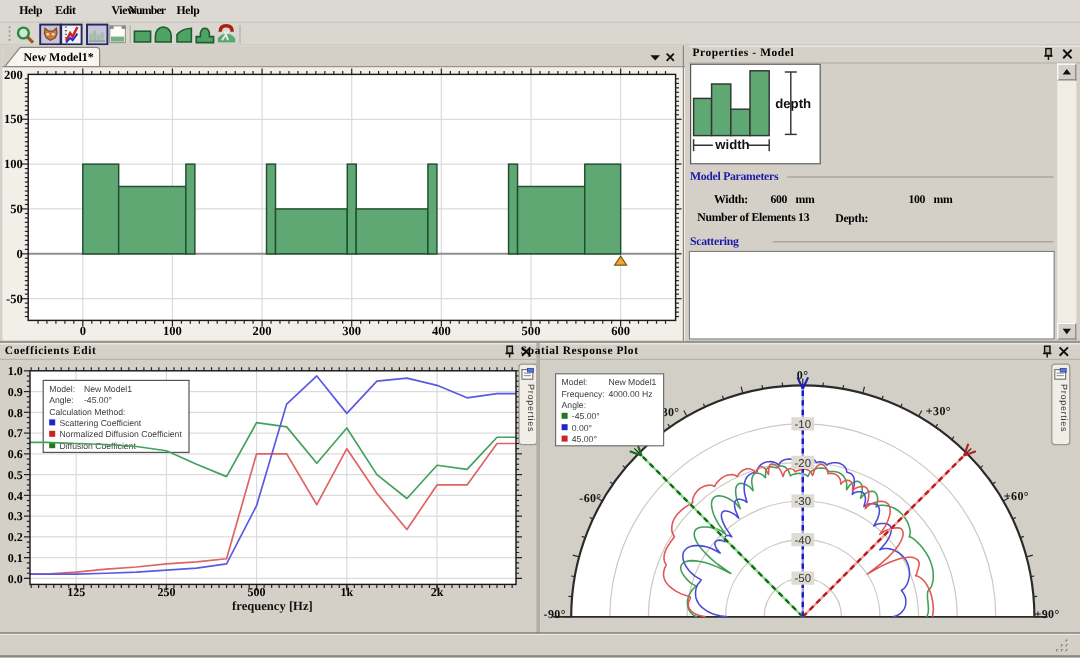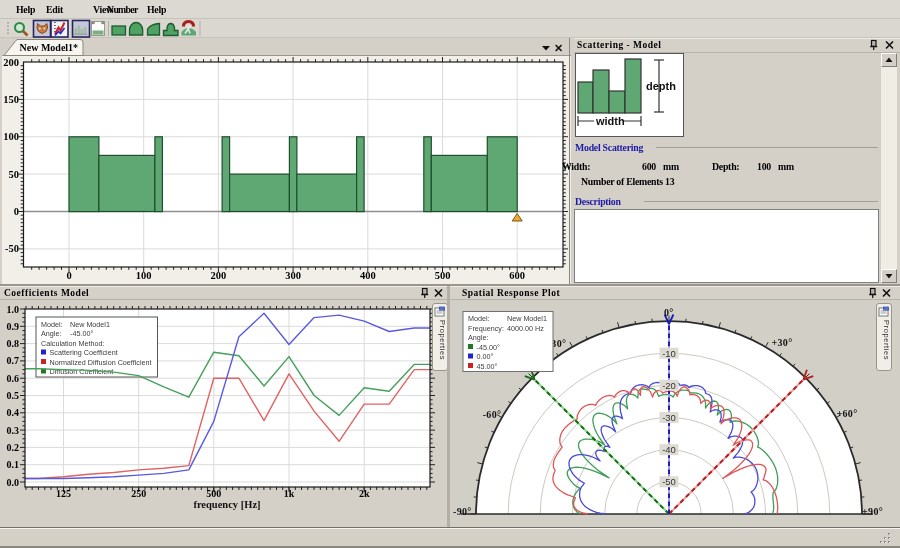--- a/index.html
+++ b/index.html
@@ -363,21 +363,21 @@
 <text x="19" y="177.6" font-size="10.5" text-anchor="end" fill="#000" font-family="Liberation Serif" font-weight="bold">50</text>
 <text x="19" y="215" font-size="10.5" text-anchor="end" fill="#000" font-family="Liberation Serif" font-weight="bold">0</text>
 <text x="19" y="252.4" font-size="10.5" text-anchor="end" fill="#000" font-family="Liberation Serif" font-weight="bold">-50</text>
 </svg>
 <div class="abs" style="left:569px;top:38px;width:1px;height:246px;background:#8a8680;"></div>
 
 <div class="abs" style="left:571px;top:38px;width:3px;height:246px;background:#d4d0c8;"></div>
 
 <div class="abs" style="left:574px;top:38px;width:326px;height:246px;background:#d4d0c8;"></div>
 <div class="abs" style="left:574px;top:38px;width:326px;height:15px;background:#d5d1c9;border-top:1px solid #eeece6;border-bottom:1px solid #b5b2a9;"></div>
-<div class="abs ttl" style="left:577px;top:40px;">Scattering - Model</div>
+<div class="abs ttl" style="left:577px;top:40px;">Properties - Model</div>
 <svg class="abs" style="left:869px;top:39px;" width="30" height="13" viewBox="0 0 30 13">
   <rect x="2.5" y="1.5" width="4.5" height="5.8" fill="#b8b5ad" stroke="#111" stroke-width="1.2"></rect>
   <line x1="1.2" y1="7.6" x2="8.2" y2="7.6" stroke="#111" stroke-width="1.3"></line>
   <line x1="4.7" y1="7.6" x2="4.7" y2="11" stroke="#111" stroke-width="1.2"></line>
   <path d="M 17 2.5 L 24 9.5 M 24 2.5 L 17 9.5" stroke="#111" stroke-width="1.6" fill="none"></path>
 </svg>
 <div class="abs" style="left:575px;top:53px;width:109px;height:84px;background:#fff;border:1.5px solid #555;"></div>
 <svg class="abs" style="left:0;top:0;" width="900" height="290" viewBox="0 0 900 290">
 <rect x="578" y="82" width="15" height="31" fill="#5fa873" stroke="#333" stroke-width="1.2"></rect>
 <rect x="593" y="70" width="16" height="43" fill="#5fa873" stroke="#333" stroke-width="1.2"></rect>
@@ -386,46 +386,46 @@
 <line x1="659" y1="60" x2="659" y2="112" stroke="#333" stroke-width="1.2"></line>
 <line x1="654" y1="60" x2="664" y2="60" stroke="#333" stroke-width="1.2"></line>
 <line x1="654" y1="112" x2="664" y2="112" stroke="#333" stroke-width="1.2"></line>
 <text x="646" y="90" font-size="11" font-weight="bold" fill="#111" font-family="Liberation Sans">depth</text>
 <line x1="578" y1="121" x2="641" y2="121" stroke="#333" stroke-width="1.2"></line>
 <line x1="578" y1="116" x2="578" y2="126" stroke="#333" stroke-width="1.2"></line>
 <line x1="641" y1="116" x2="641" y2="126" stroke="#333" stroke-width="1.2"></line>
 <rect x="594" y="115" width="29" height="12" fill="#ffffff"></rect>
 <text x="596" y="124.5" font-size="11" font-weight="bold" fill="#111" font-family="Liberation Sans">width</text>
 </svg>
-<div class="abs ui" style="left:575px;top:142px;color:#1a1aa6;">Model Scattering</div>
+<div class="abs ui" style="left:575px;top:142px;color:#1a1aa6;">Model Parameters</div>
 <div class="abs" style="left:656px;top:147px;width:222px;height:1px;background:#a39f96;"></div>
-<div class="abs ui" style="left:562px;top:161px;font-family:Liberation Serif, serif;">Width:</div>
+<div class="abs ui" style="left:595px;top:161px;font-family:Liberation Serif, serif;">Width:</div>
 <div class="abs ui" style="left:642px;top:161px;">600</div>
 <div class="abs ui" style="left:663px;top:161px;">mm</div>
-<div class="abs ui" style="left:696px;top:161px;margin-left:16px;">Depth:</div>
+<div class="abs ui" style="left:696px;top:177px;">Depth:</div>
 <div class="abs ui" style="left:757px;top:161px;">100</div>
 <div class="abs ui" style="left:778px;top:161px;">mm</div>
 <div class="abs ui" style="left:581px;top:176px;font-family:Liberation Serif, serif;">Number of Elements 13</div>
-<div class="abs ui" style="left:575px;top:196px;color:#1a1aa6;">Description</div>
+<div class="abs ui" style="left:575px;top:196px;color:#1a1aa6;">Scattering</div>
 <div class="abs" style="left:644px;top:201px;width:234px;height:1px;background:#a39f96;"></div>
 <div class="abs" style="left:574px;top:209px;width:305px;height:74px;background:#fff;border:1px solid #808080;"></div>
 
 <div class="abs" style="left:881px;top:53px;width:16px;height:230px;background:#f0ede4;"></div>
 <div class="abs" style="left:881px;top:53px;width:16px;height:14px;background:#d4d0c8;border:1px solid;border-color:#fff #808080 #808080 #fff;"></div>
 <div class="abs" style="left:881px;top:269px;width:16px;height:14px;background:#d4d0c8;border:1px solid;border-color:#fff #808080 #808080 #fff;"></div>
 <svg class="abs" style="left:881px;top:53px;" width="16" height="230" viewBox="0 0 16 230">
   <path d="M 8 4.5 l 3.5 4.5 l -7 0 z" fill="#111"></path>
   <path d="M 8 225.5 l 3.5 -4.5 l -7 0 z" fill="#111"></path>
 </svg>
 
 <div class="abs" style="left:0;top:284px;width:900px;height:2px;background:#9a968e;"></div>
 
 <div class="abs" style="left:0;top:286px;width:447px;height:242px;background:#d4d0c8;"></div>
 <div class="abs" style="left:0;top:286px;width:447px;height:14px;background:#d5d1c9;border-top:1px solid #eeece6;border-bottom:1px solid #b5b2a9;"></div>
-<div class="abs ttl" style="left:4px;top:288px;">Coefficients Model</div>
+<div class="abs ttl" style="left:4px;top:288px;">Coefficients Edit</div>
 <svg class="abs" style="left:420px;top:287px;" width="26" height="13" viewBox="0 0 26 13">
   <rect x="2.5" y="1.5" width="4.5" height="5.8" fill="#b8b5ad" stroke="#111" stroke-width="1.2"></rect>
   <line x1="1.2" y1="7.6" x2="8.2" y2="7.6" stroke="#111" stroke-width="1.3"></line>
   <line x1="4.7" y1="7.6" x2="4.7" y2="11" stroke="#111" stroke-width="1.2"></line>
   <path d="M 15 2.5 L 22 9.5 M 22 2.5 L 15 9.5" stroke="#111" stroke-width="1.6" fill="none"></path>
 </svg>
 <svg class="abs" style="left:0;top:0;" width="460" height="548" viewBox="0 0 460 548">
 <rect x="25" y="309" width="405" height="178" fill="#ffffff"></rect>
 <line x1="63.5" y1="309" x2="63.5" y2="487" stroke="#dbdbdb"></line>
 <line x1="138.7" y1="309" x2="138.7" y2="487" stroke="#dbdbdb"></line>
@@ -703,21 +703,21 @@
   <rect x="5.5" y="1" width="5" height="3.2" fill="#5577dd" stroke="#334499" stroke-width="0.7"></rect>
   <line x1="2.5" y1="5" x2="8.5" y2="5" stroke="#999"></line>
     <line x1="2.5" y1="7" x2="8.5" y2="7" stroke="#999"></line>
 </svg>
 <div class="abs" style="left:433px;top:320px;width:14px;height:50px;font-family:'Liberation Sans';font-size:7.5px;color:#333;writing-mode:vertical-rl;letter-spacing:0.6px;">Properties</div>
 
 <div class="abs" style="left:447px;top:286px;width:3px;height:242px;background:#b3afa7;"></div>
 
 <div class="abs" style="left:450px;top:286px;width:450px;height:242px;background:#d2cfc6;"></div>
 <div class="abs" style="left:450px;top:286px;width:450px;height:14px;background:#d5d1c9;border-top:1px solid #eeece6;border-bottom:1px solid #b5b2a9;"></div>
-<div class="abs ttl" style="left:462px;top:288px;">Spatial Response Plot</div>
+<div class="abs ttl" style="left:434px;top:288px;">Spatial Response Plot</div>
 <svg class="abs" style="left:868px;top:287px;" width="26" height="13" viewBox="0 0 26 13">
   <rect x="2.5" y="1.5" width="4.5" height="5.8" fill="#b8b5ad" stroke="#111" stroke-width="1.2"></rect>
   <line x1="1.2" y1="7.6" x2="8.2" y2="7.6" stroke="#111" stroke-width="1.3"></line>
   <line x1="4.7" y1="7.6" x2="4.7" y2="11" stroke="#111" stroke-width="1.2"></line>
   <path d="M 15 2.5 L 22 9.5 M 22 2.5 L 15 9.5" stroke="#111" stroke-width="1.6" fill="none"></path>
 </svg>
 <svg class="abs" style="left:0;top:0;" width="900" height="548" viewBox="0 0 900 548">
 <path d="M 476 514 A 193 193 0 0 1 862 514 Z" fill="#ffffff"></path>
 <path d="M 636.8 514 A 32.2 32.2 0 0 1 701.2 514" fill="none" stroke="#cbc9c1" stroke-width="1"></path>
 <path d="M 604.7 514 A 64.3 64.3 0 0 1 733.3 514" fill="none" stroke="#cbc9c1" stroke-width="1"></path>

